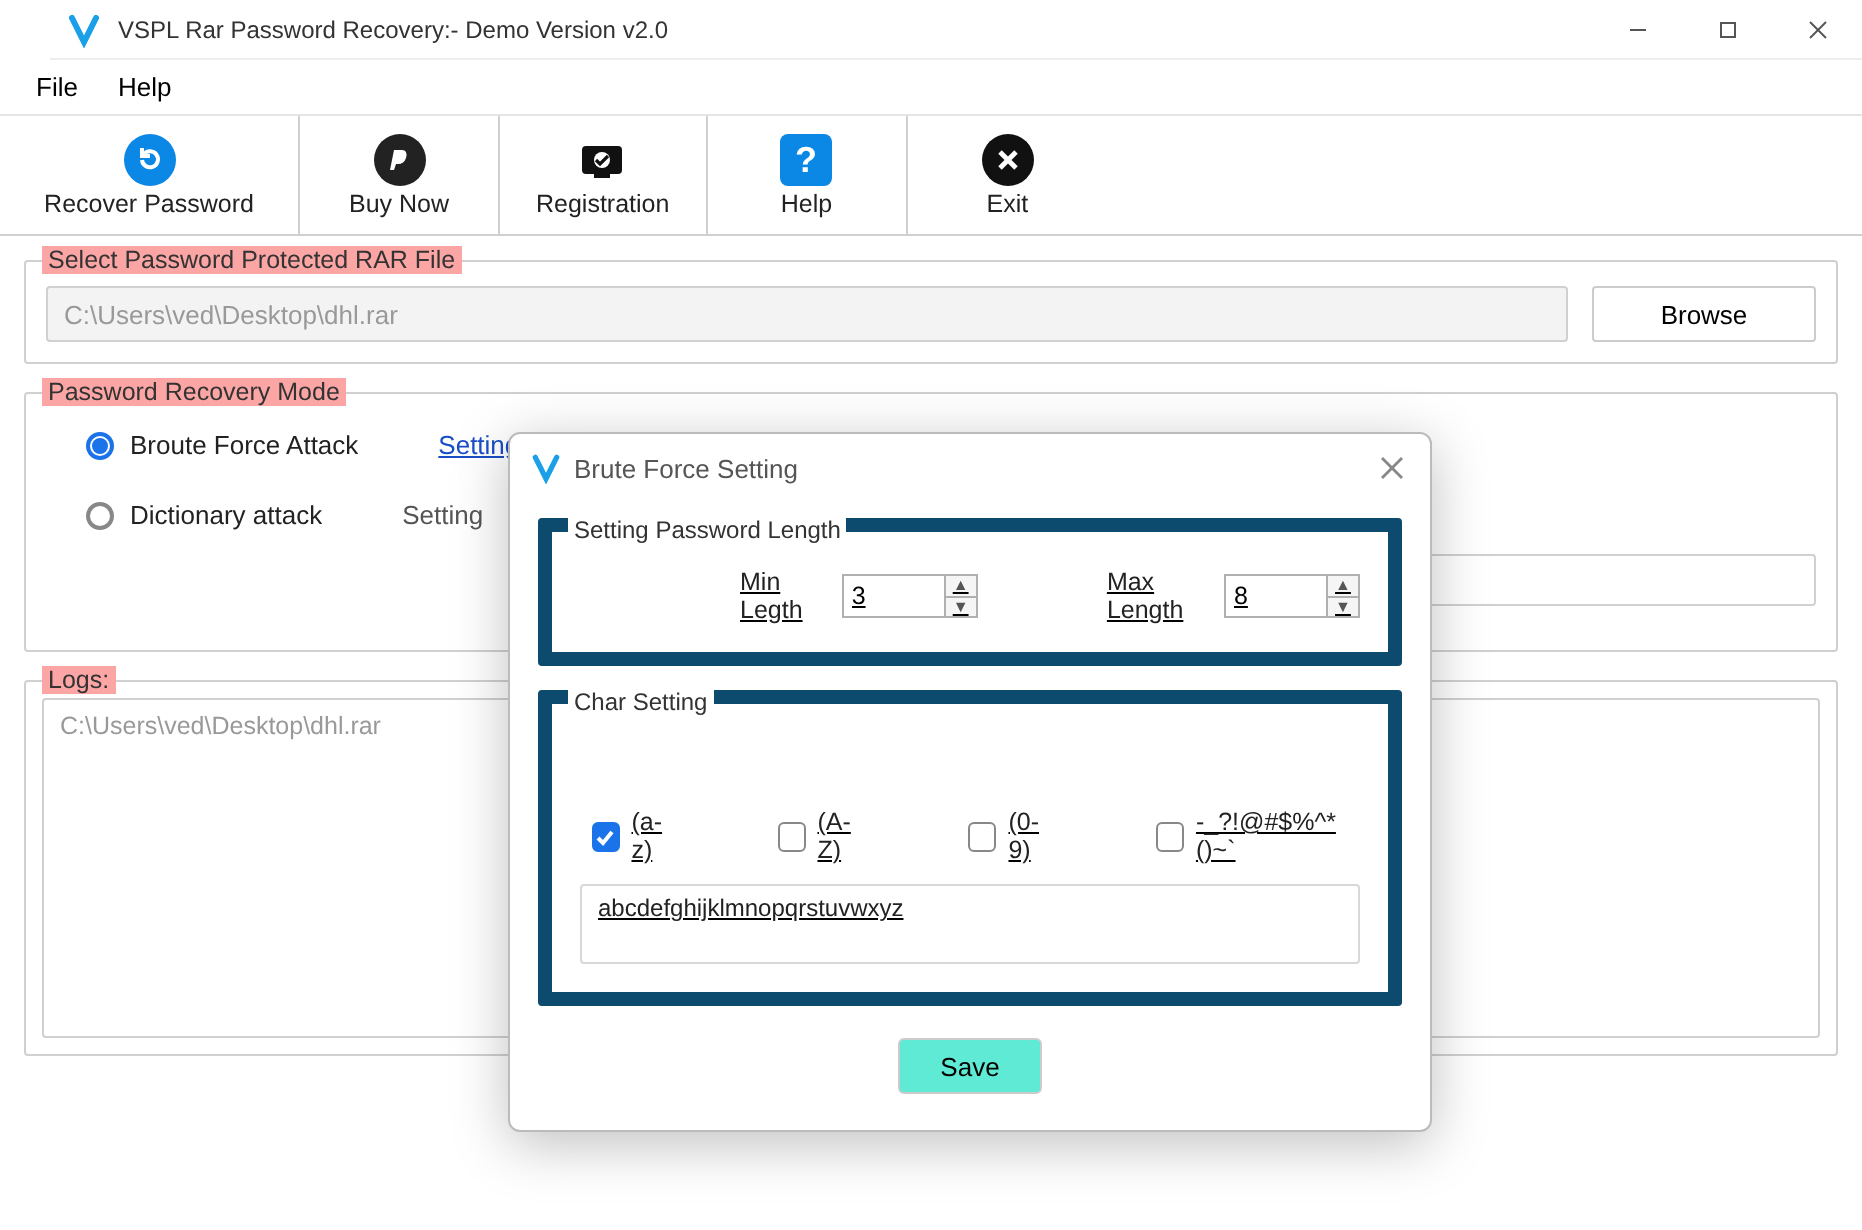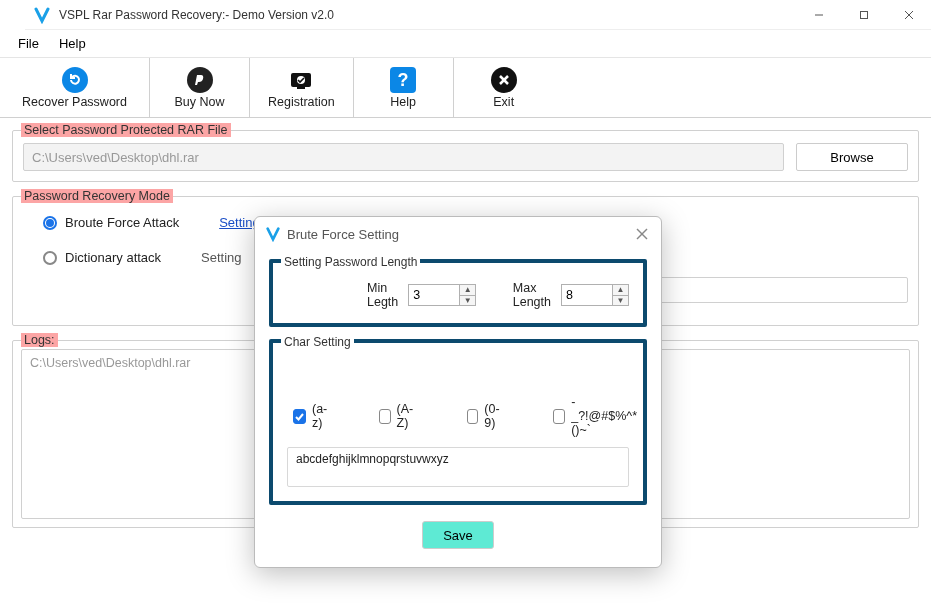--- a/index.html
+++ b/index.html
@@ -36,27 +36,27 @@
 .radio-label { font-size: 13px; color: #222; }
 .setting-link { font-size: 13px; color: #1a4ec7; text-decoration: underline; cursor: pointer; }
 .setting-link.plain { color: #555; text-decoration: none; }
 
 .dict-row { display: flex; align-items: center; gap: 12px; padding: 6px 0; margin-left: 240px; }
 .dict-input { flex: 1; height: 26px; border: 1px solid #d0d0d0; background: #fff; font-size: 13px; padding: 0 8px; border-radius: 2px; }
 
 .logs-box { height: 170px; border: 1px solid #d0d0d0; background: #fff; padding: 6px 8px; font-size: 12.5px; color: #999; border-radius: 2px; }
 
 
-.dialog { position: absolute; left: 254px; top: 216px; width: 408px; background: #fff; border: 1px solid #bbb; border-radius: 6px; box-shadow: 0 6px 28px rgba(0,0,0,0.25); z-index: 10; }
+.dialog { position: absolute; left: 254px; top: 216px; width: 462px; background: #fff; border: 1px solid #bbb; border-radius: 6px; box-shadow: 0 6px 28px rgba(0,0,0,0.25); z-index: 10; }
 .dialog-titlebar { height: 34px; display: flex; align-items: center; padding: 0 10px; }
 .dialog-titlebar .d-icon { width: 16px; height: 16px; margin-right: 6px; }
 .dialog-titlebar .d-title { font-size: 13px; color: #555; flex: 1; }
 .dialog-titlebar .d-close { width: 18px; height: 18px; display: flex; align-items: center; justify-content: center; color: #888; cursor: pointer; }
 .dialog-body { padding: 8px 14px 14px 14px; }
-.inner-group { border: 4px solid #0c4a6e; position: relative; padding: 18px 14px 14px 14px; margin-bottom: 12px; border-radius: 2px; }
+.inner-group { border: 7px solid #0c4a6e; position: relative; padding: 18px 14px 14px 14px; margin-bottom: 12px; border-radius: 2px; text-decoration: underline; }
 .inner-group .legend { position: absolute; top: -8px; left: 8px; background: #fff; font-size: 12px; color: #333; padding: 0 3px; }
 .length-row { display: flex; align-items: center; gap: 10px; justify-content: flex-start; padding-left: 80px; }
 .length-row .lbl { font-size: 12.5px; color: #222; }
 .spinner { display: flex; border: 1px solid #b0b0b0; height: 22px; }
 .spinner input { width: 50px; border: none; font-size: 12.5px; padding: 0 4px; outline: none; }
 .spinner .spins { width: 16px; display: flex; flex-direction: column; border-left: 1px solid #b0b0b0; }
 .spinner .spin-btn { flex: 1; display: flex; align-items: center; justify-content: center; font-size: 8px; color: #555; cursor: pointer; background: #f5f5f5; }
 .spinner .spin-btn:first-child { border-bottom: 1px solid #b0b0b0; }
 .spacer40 { width: 60px; }
 .checks-row { display: flex; gap: 50px; padding: 2px 0 10px 6px; }

